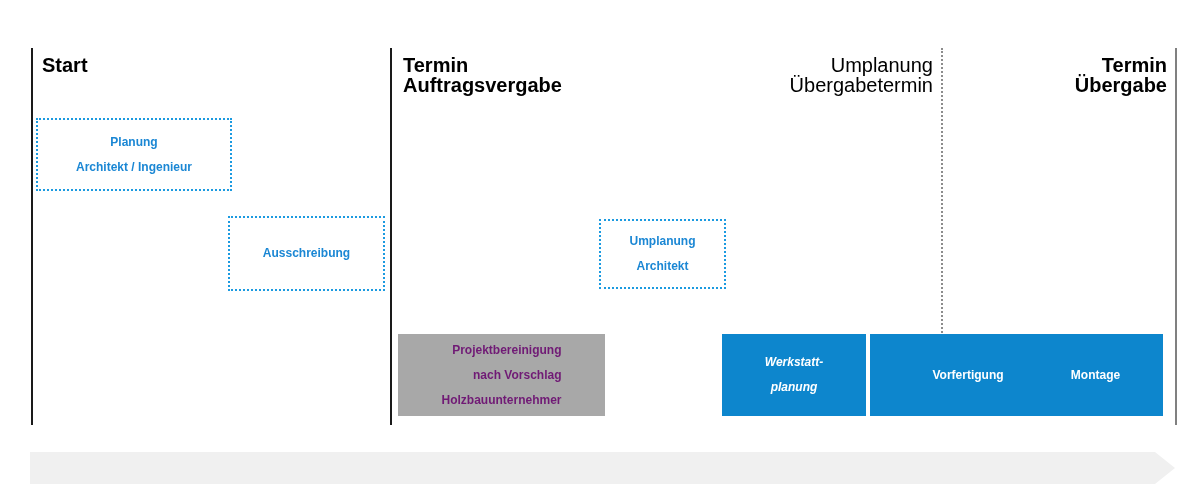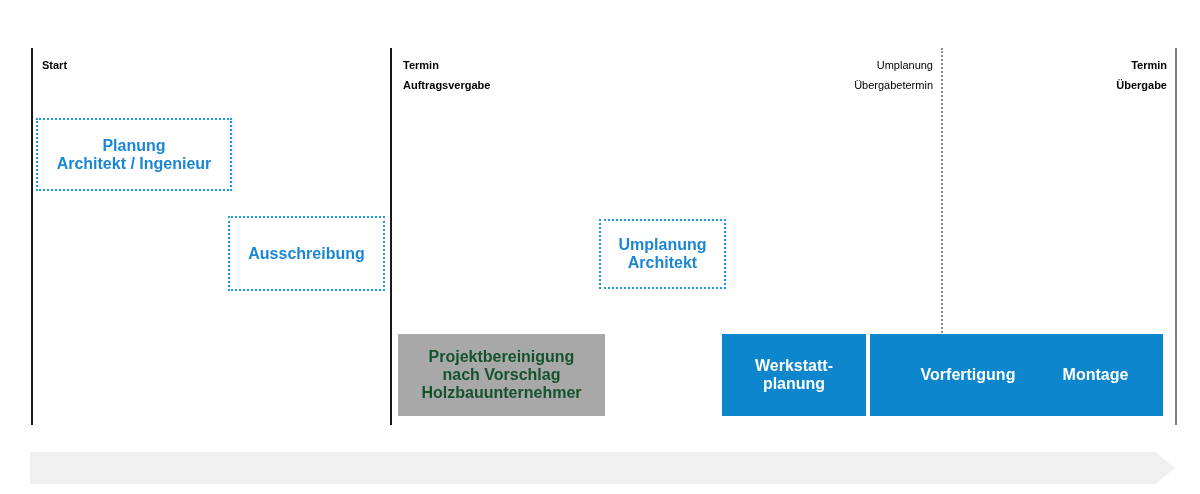--- a/index.html
+++ b/index.html
@@ -29,60 +29,61 @@
   .vline.solid-black { border-left: 2px solid #1a1a1a; }
   .vline.solid-gray  { border-left: 2px solid #808080; }
   .vline.dotted-gray {
     border-left: 2px dotted #8c8c8c;
     height: 288px;
   }
 
   
   .caption {
     position: absolute;
-    font-size: 11px;
+    font-size: 20px;
     line-height: 20px;
     color: #000000;
     white-space: pre-line;
   }
   .caption.bold   { font-weight: bold; }
   .caption.normal { font-weight: normal; }
   .caption.left   { text-align: left; }
   .caption.right  { text-align: right; }
 
   
   .task {
     position: absolute;
     box-sizing: border-box;
     display: flex;
     align-items: center;
     justify-content: center;
     text-align: center;
-    font-size: 16px;
+    font-size: 12px;
     font-weight: bold;
-    line-height: 18px;
+    line-height: 25px;
     white-space: pre-line;
   }
   .task.outline {
     border: 2px dotted #1b9ae0;
     background: #ffffff;
     color: #1b87d4;
     padding: 2px 6px;
   }
   .task.filled-blue {
     background: #0d86cd;
     color: #ffffff;
     border: none;
     padding: 2px 6px;
   }
   .task.filled-gray {
     background: #a8a8a8;
-    color: #14532d;
+    color: #701a75;
     border: none;
     padding: 2px 6px;
+    text-align: right;
   }
 
   
   #timeline-arrow {
     position: absolute;
     left: 30px;
     top: 452px;
     width: 1145px;
     height: 32px;
   }
@@ -123,21 +124,21 @@
 
   <div class="task outline" style="left:599px; top:219px; width:127px; height:70px;">Umplanung
 Architekt</div>
 
   <div class="task outline" style="left:228px; top:216px; width:157px; height:75px;">Ausschreibung</div>
 
   <div class="task filled-gray" style="left:398px; top:334px; width:207px; height:82px;">Projektbereinigung
 nach Vorschlag
 Holzbauunternehmer</div>
 
-  <div class="task filled-blue" style="left:722px; top:334px; width:144px; height:82px;">Werkstatt-
+  <div class="task filled-blue" style="left:722px; top:334px; width:144px; height:82px;font-style:italic;">Werkstatt-
 planung</div>
 
   <div class="task filled-blue" style="left:870px; top:334px; width:162px; height:82px;padding-left:40px;">Vorfertigung</div>
 
   <div class="task filled-blue" style="left:1022px; top:334px; width:141px; height:82px;padding-left:12px;">Montage</div>
 
   <div id="timeline-arrow">
     <div class="arrow-shape"></div>
   </div>
 

